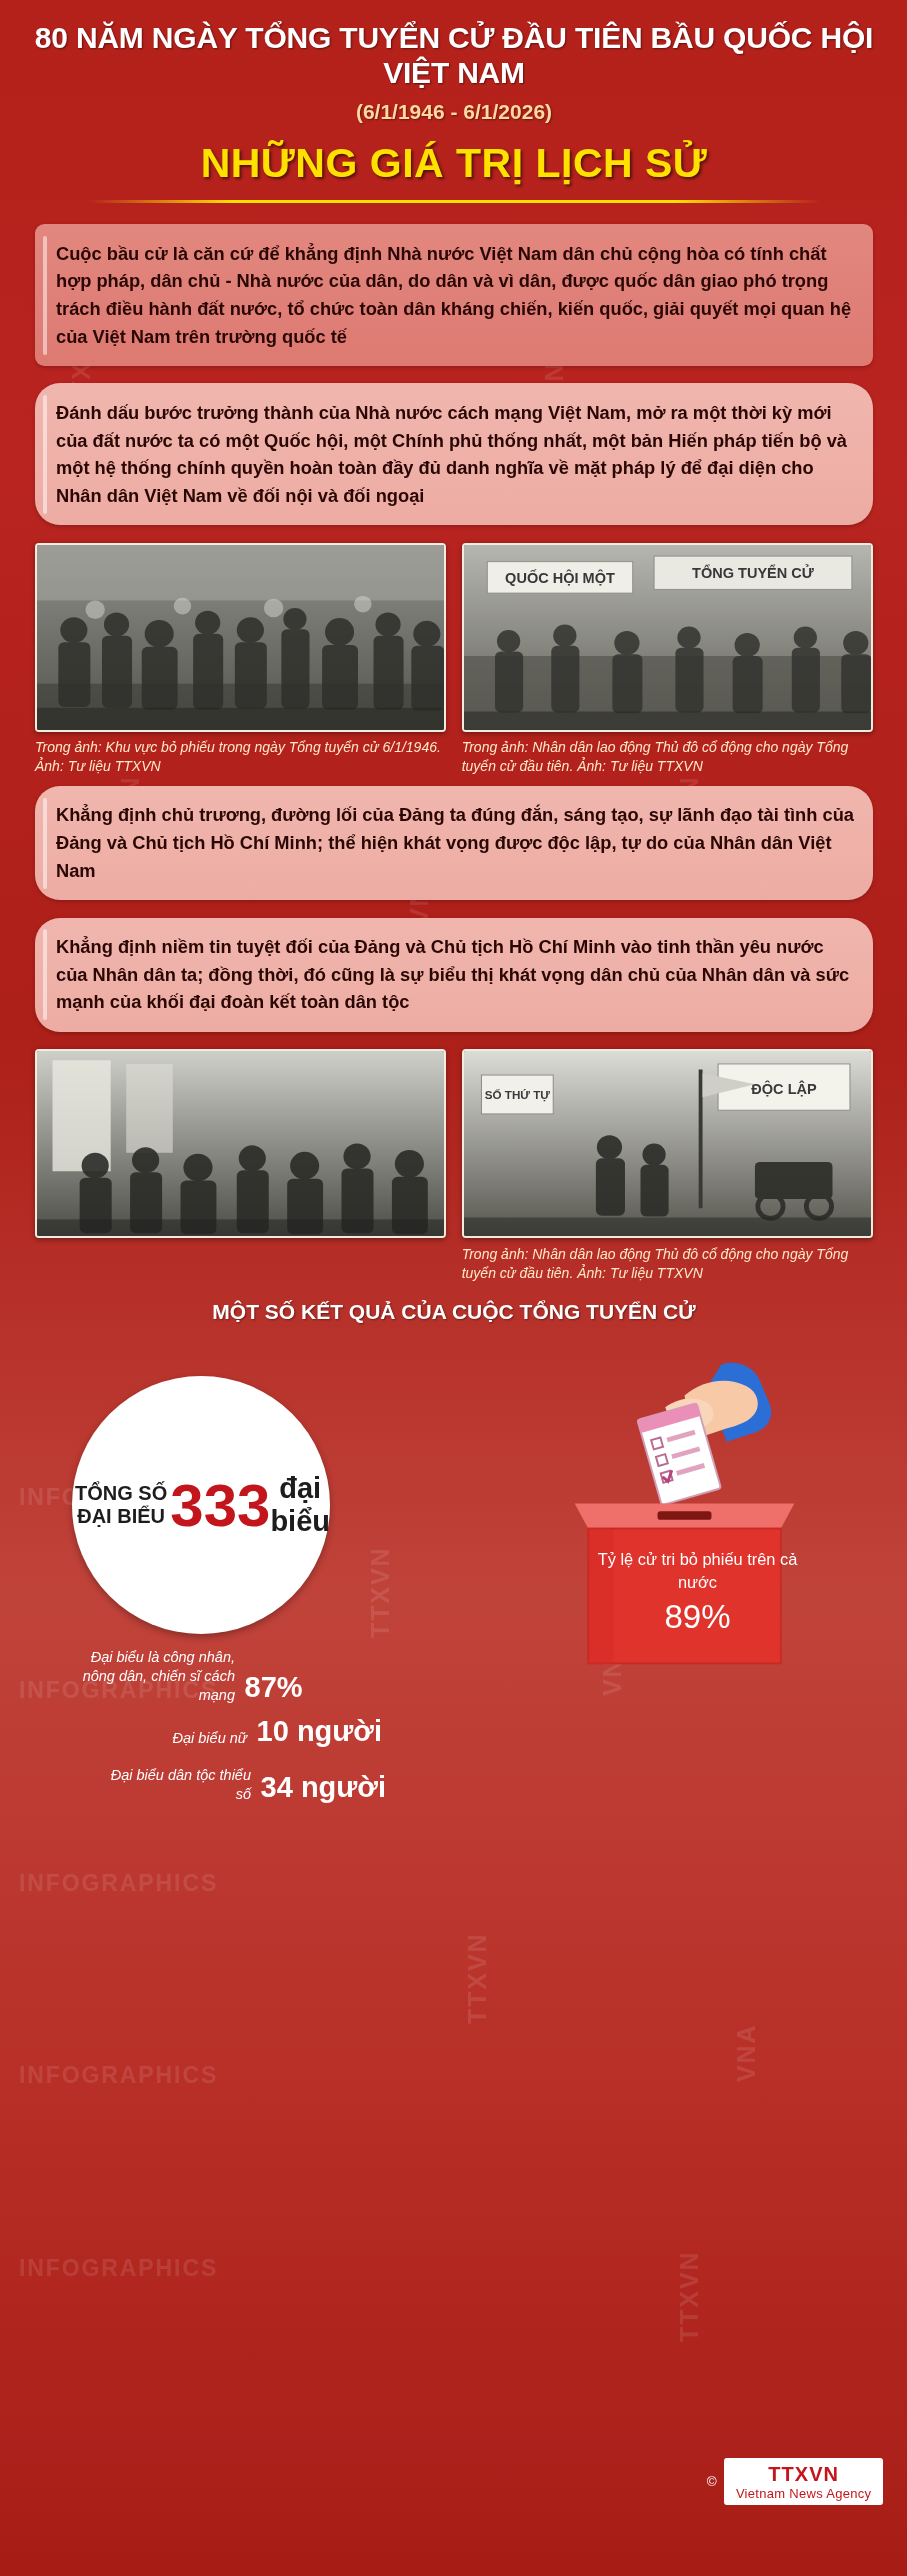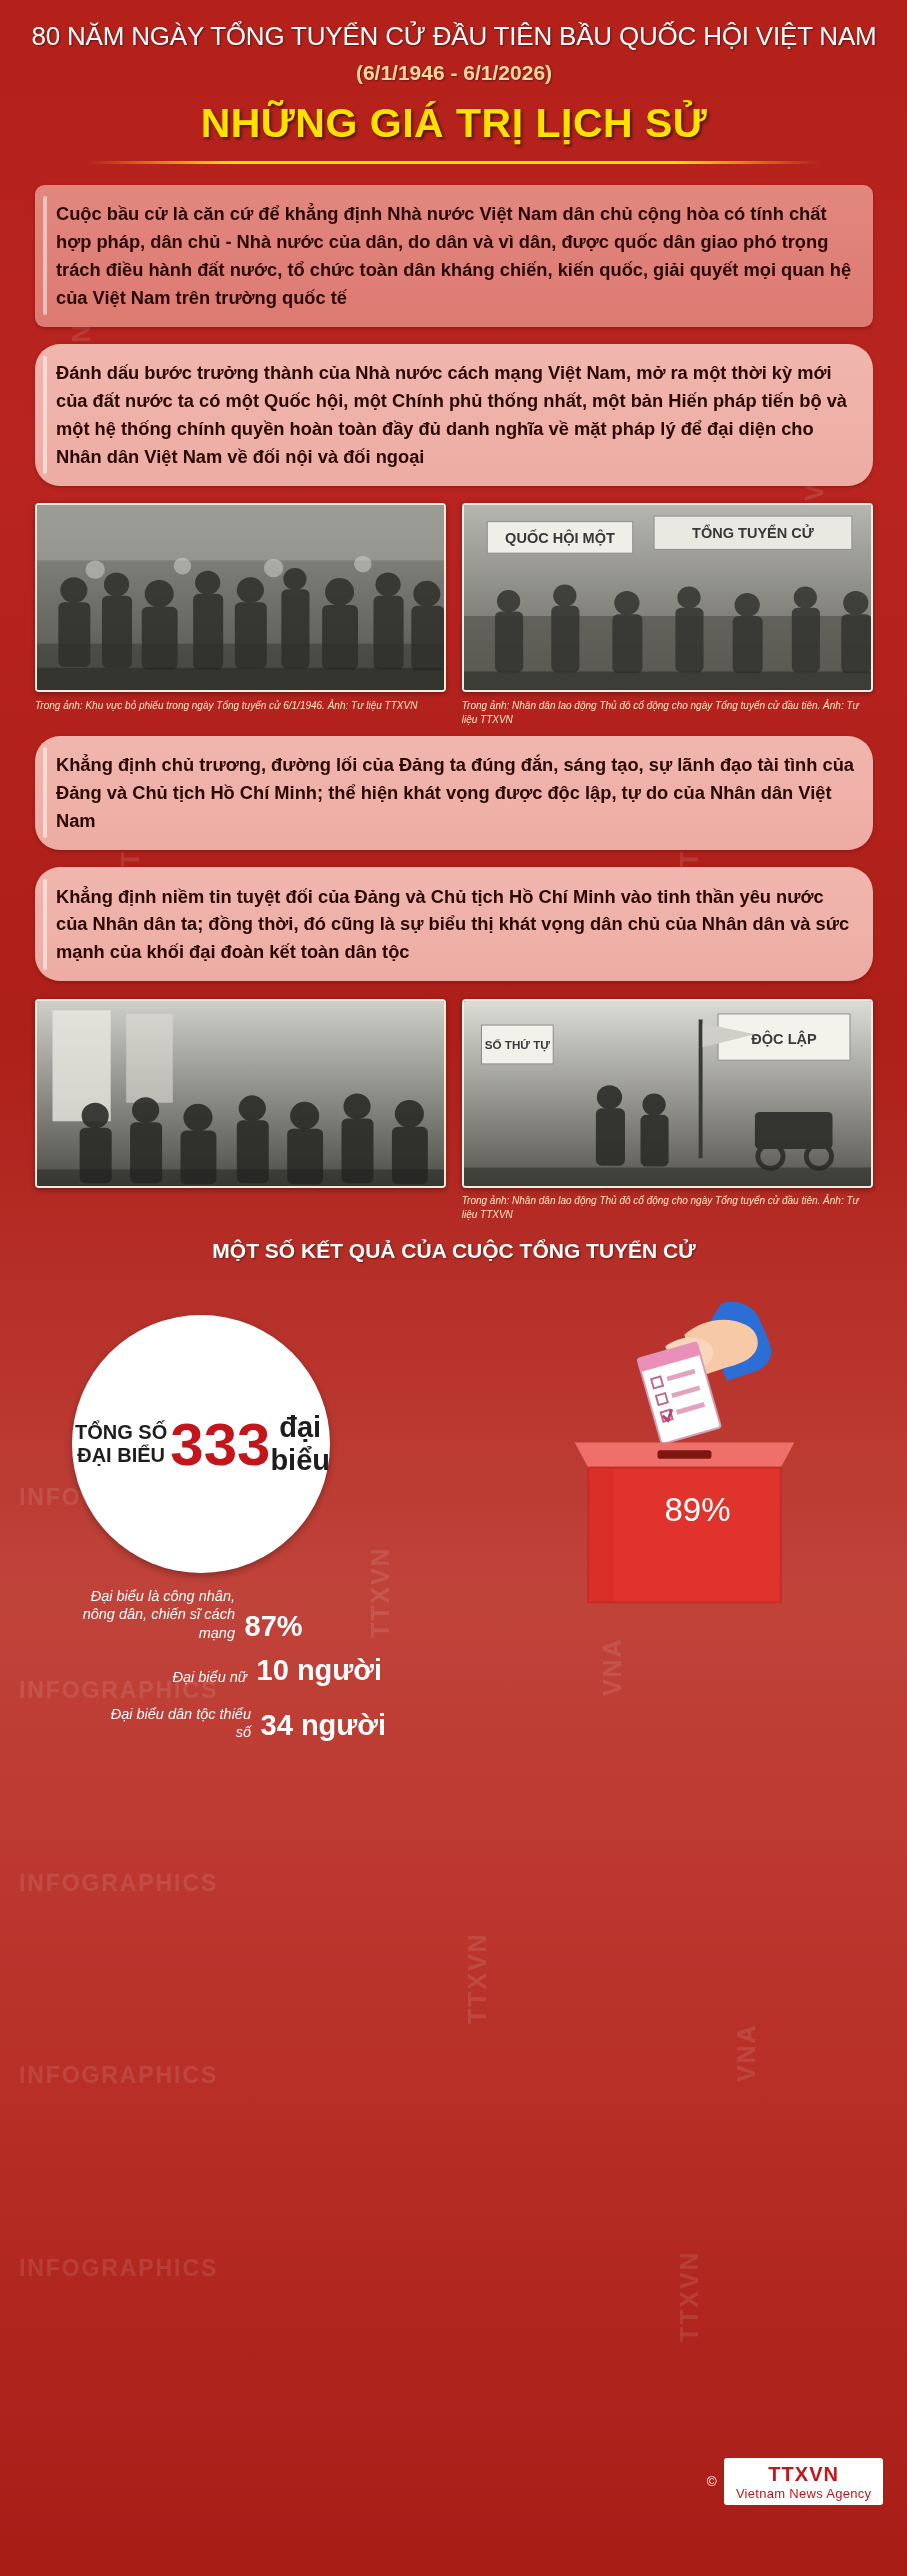--- a/index.html
+++ b/index.html
@@ -37,22 +37,22 @@
   .wm.h { transform: none; font-size: 23px; }
 
   
   .header {
     position: relative;
     padding: 21px 19px 3.9px 19px;
     text-align: center;
   }
   .h-title {
     color: #ffffff;
-    font-weight: normal;
-    font-size: 26px;
+    font-weight: bold;
+    font-size: 30px;
     line-height: 1.16;
     letter-spacing: -0.2px;
     text-shadow: 1px 1px 1.9px rgba(0,0,0,.45);
   }
   .h-sub {
     margin-top: 9.6px;
     color: #ffd9a0;
     font-weight: bold;
     font-size: 21px;
     text-shadow: 1px 1px 1.9px rgba(0,0,0,.4);
@@ -113,21 +113,21 @@
     border: 2.9px solid #f2ece0;
     border-radius: 3.9px;
     overflow: hidden;
     background: #5a5a57;
     box-shadow: 0 1.9px 4.8px rgba(0,0,0,.35);
   }
   .photo svg { display: block; width: 100%; height: 100%; }
   .caption {
     margin-top: 6.7px;
     color: #ffe9c9;
-    font-size: 10px;
+    font-size: 14px;
     line-height: 1.36;
     font-style: italic;
   }
 
   
   .results-title {
     text-align: center;
     color: #ffffff;
     font-weight: bold;
     font-size: 21px;
@@ -454,20 +454,21 @@
           <path d="M36 152 L264 152 L250 178 L50 178 Z" fill="#ef6f6a"></path>
           <rect x="50" y="178" width="200" height="140" fill="#e0332c"></rect>
           <path d="M50 178 L250 178 L250 318 L50 318 Z" fill="#e0332c"></path>
           <rect x="50" y="178" width="200" height="140" fill="none" stroke="#c62b25" stroke-width="2"></rect>
           <rect x="122" y="160" width="56" height="9" rx="3" fill="#7e1712"></rect>
           <rect x="50" y="178" width="26" height="140" fill="#d42a24" opacity=".5"></rect>
         </svg>
       </div>
 
       <div class="turnout">
+        <div class="t-lbl">Tỷ lệ cử tri bỏ phiếu trên cả nước</div>
         <div class="t-val">89%</div>
       </div>
 
     </div>
   </div>
 
   <div class="logo">
     <span>©</span>
     <span class="logo-box">
       <span class="ttxvn" style="display:block">TTXVN</span>

